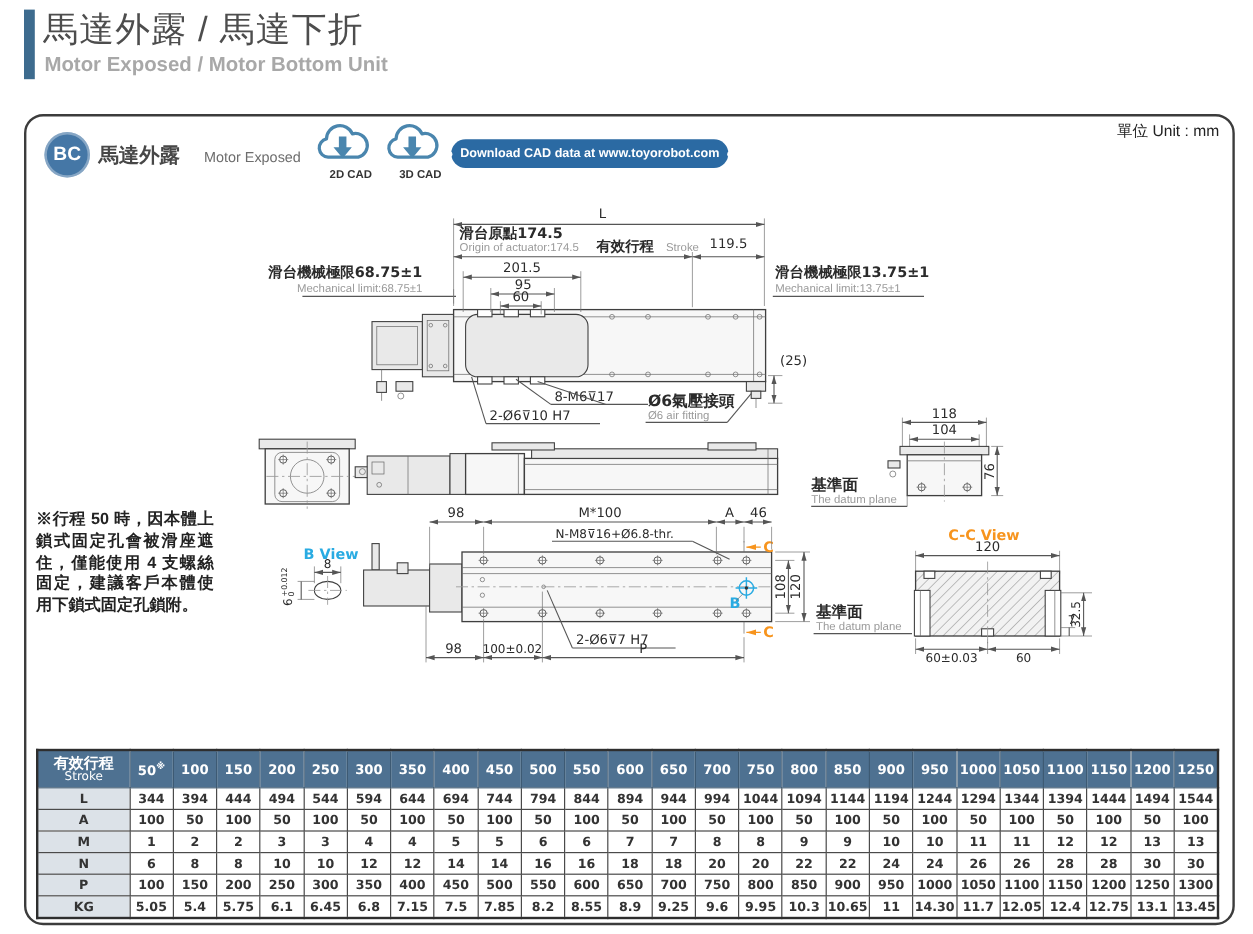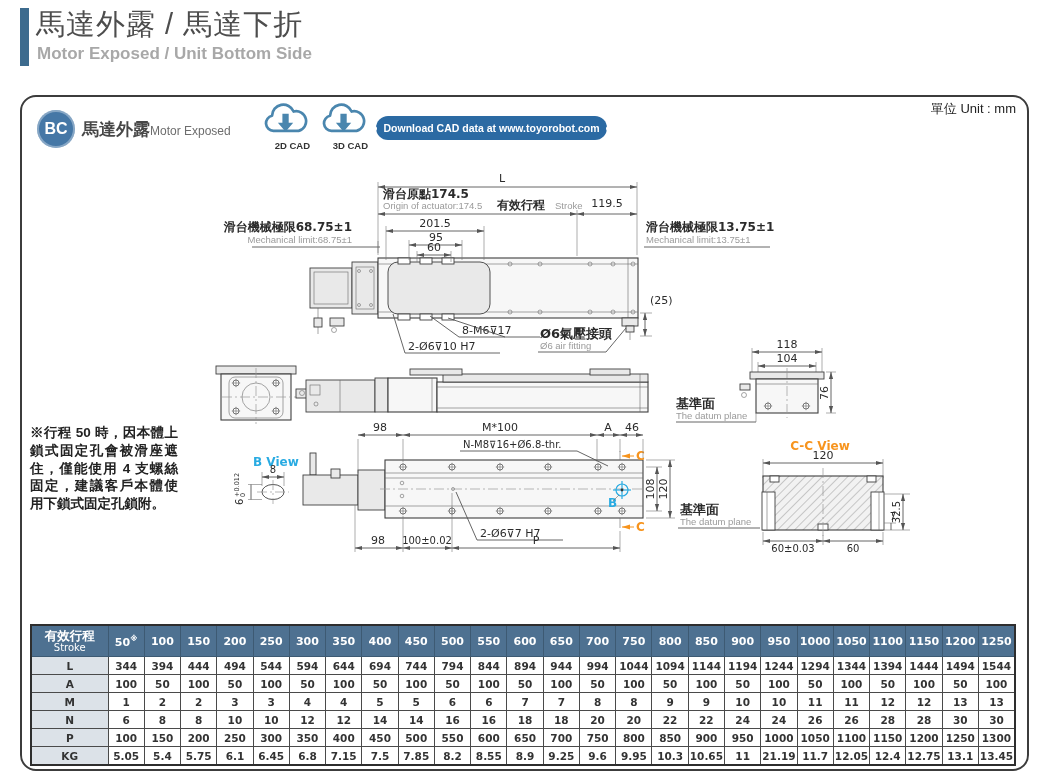--- a/index.html
+++ b/index.html
@@ -10,21 +10,21 @@
   .title-zh{position:absolute;left:36px;top:5px;font-size:29px;font-weight:400;color:#4d4d4d;letter-spacing:1px;}
   .title-en{position:absolute;left:37px;top:44px;font-size:17px;font-weight:700;color:#a8a8a8;}
   
   .panel{position:absolute;left:20px;top:95px;width:1009px;height:676px;border:2px solid #3c3c3c;
          border-radius:16px;box-sizing:border-box;background:#fff;}
   .unit{position:absolute;left:880px;top:100px;width:136px;text-align:right;font-size:13px;color:#222;}
   
   .badge{position:absolute;left:37px;top:110px;width:38px;height:38px;border-radius:50%;
          color:#fff;font-size:16px;font-weight:700;display:flex;align-items:center;justify-content:center;
          box-shadow:inset 0 0 0 2px rgba(255,255,255,.35);}
-  .series{position:absolute;left:82px;top:118px;display:flex;align-items:baseline;gap:0;}
+  .series{position:absolute;left:82px;top:118px;display:flex;align-items:baseline;gap:20px;}
   .series .zh{font-size:17px;font-weight:700;color:#474747;}
   .series .en{font-size:12px;color:#6d6d6d;}
   .cad{position:absolute;top:103px;width:48px;text-align:center;}
   .cad svg{display:block;margin:0 auto;}
   .cad .lbl{font-size:9.5px;font-weight:700;color:#333;margin-top:1px;text-align:right;}
   .banner{position:absolute;left:376px;top:116px;width:231px;height:24px;border-radius:12px;
           display:flex;align-items:center;justify-content:center;gap:6px;}
   .banner .txt{color:#fff;font-size:10.5px;font-weight:700;white-space:nowrap;}
   .banner .dot{width:5px;height:5px;border-radius:50%;background:#fff;flex:0 0 auto;}
   
@@ -59,21 +59,21 @@
   #spec-table thead th{color:#fff;height:30px;font-size:11px;border-color:#3d5a73;}
   #spec-table thead .hz{font-size:12.5px;line-height:1.1;}
   #spec-table thead .he{font-size:10px;font-weight:400;line-height:1.1;}
   #spec-table .sup{font-size:7.5px;vertical-align:super;}
 </style>
 </head>
 <body>
 
 <div class="accent" style="background: rgb(61, 107, 142);"></div>
 <div class="title-zh">馬達外露 / 馬達下折</div>
-<div class="title-en">Motor Exposed / Unit Bottom Side</div>
+<div class="title-en">Motor Exposed / Motor Bottom Unit</div>
 
 <div class="panel"></div>
 <div class="unit">單位 Unit : mm</div>
 
 <div class="badge" style="background: rgb(69, 119, 166);">BC</div>
 <div class="series">
   <span class="zh">馬達外露</span>
   <span class="en">Motor Exposed</span>
 </div>
 
@@ -632,21 +632,21 @@
         <td>7.85</td>
         <td>8.2</td>
         <td>8.55</td>
         <td>8.9</td>
         <td>9.25</td>
         <td>9.6</td>
         <td>9.95</td>
         <td>10.3</td>
         <td>10.65</td>
         <td>11</td>
-        <td>21.19</td>
+        <td>14.30</td>
         <td>11.7</td>
         <td>12.05</td>
         <td>12.4</td>
         <td>12.75</td>
         <td>13.1</td>
         <td>13.45</td>
       </tr>
     </tbody>
   </table>
 

